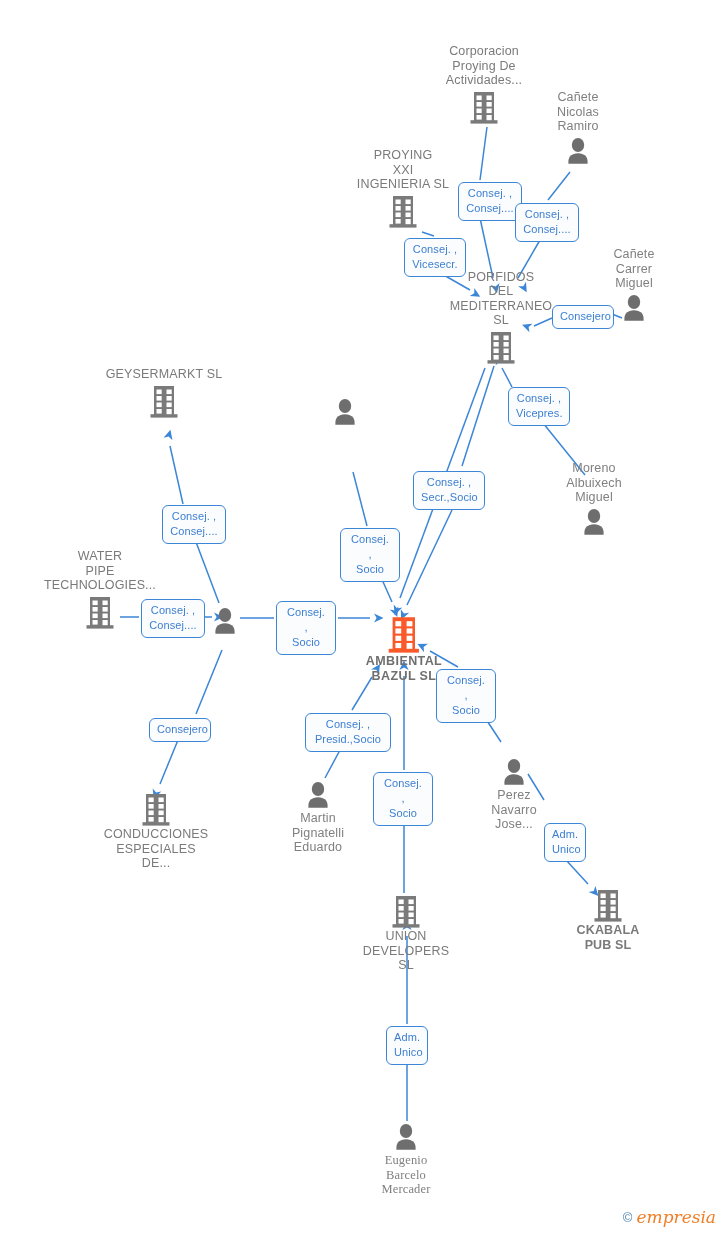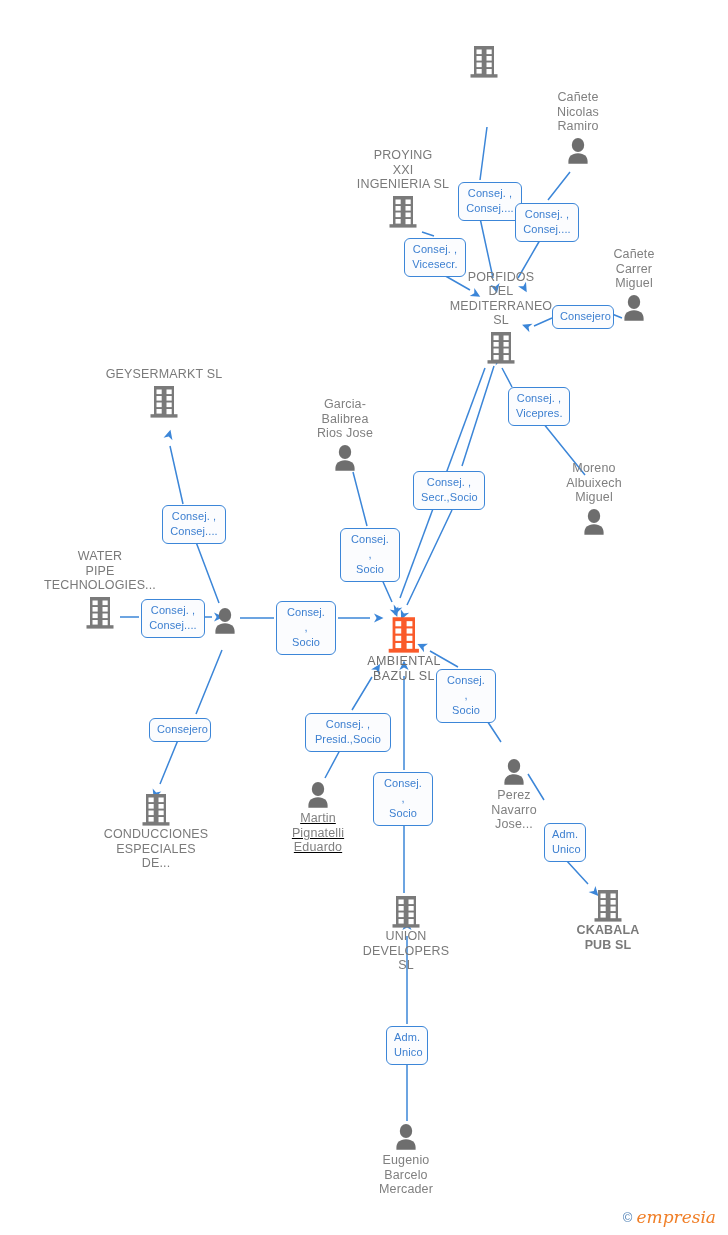--- a/index.html
+++ b/index.html
@@ -135,20 +135,23 @@
         <path d="M0,-4.6 L9.5,0 L0,4.6 L2.6,0 Z" transform="translate(404,670) rotate(270)" fill="#3c86d8" stroke="none"></path>
         <path d="M 528 774 L 544 800 M 566 860 L 588 884"></path>
         <path d="M0,-4.6 L9.5,0 L0,4.6 L2.6,0 Z" transform="translate(592,889) rotate(48)" fill="#3c86d8" stroke="none"></path>
         <path d="M 407 1121 L 407 1064 M 407 1024 L 407 936"></path>
         <path d="M0,-4.6 L9.5,0 L0,4.6 L2.6,0 Z" transform="translate(407,930) rotate(270)" fill="#3c86d8" stroke="none"></path>
       </g>
   </svg>
 
   <div id="node-layer">
       <div class="node company cap-above" style="left: 484px; top: 44.2188px;">
+        <span class="caption">Corporacion
+Proying De
+Actividades...</span>
         <span class="glyph"><svg width="30" height="34" viewBox="0 0 30 34" aria-hidden="true">
     <rect x="5" y="2" width="20" height="29.2" fill="#7a7a7a"></rect>
     <rect x="7.5" y="5.5" width="5.2" height="4.6" fill="#fff"></rect>
             <rect x="17.5" y="5.5" width="5.2" height="4.6" fill="#fff"></rect>
             <rect x="7.5" y="12" width="5.2" height="4.6" fill="#fff"></rect>
             <rect x="17.5" y="12" width="5.2" height="4.6" fill="#fff"></rect>
             <rect x="7.5" y="18.5" width="5.2" height="4.6" fill="#fff"></rect>
             <rect x="17.5" y="18.5" width="5.2" height="4.6" fill="#fff"></rect>
             <rect x="7.5" y="25" width="5.2" height="4.6" fill="#fff"></rect>
             <rect x="17.5" y="25" width="5.2" height="6.2" fill="#fff"></rect>
@@ -225,23 +228,20 @@
             <rect x="7.5" y="12" width="5.2" height="4.6" fill="#fff"></rect>
             <rect x="17.5" y="12" width="5.2" height="4.6" fill="#fff"></rect>
             <rect x="7.5" y="18.5" width="5.2" height="4.6" fill="#fff"></rect>
             <rect x="17.5" y="18.5" width="5.2" height="4.6" fill="#fff"></rect>
             <rect x="7.5" y="25" width="5.2" height="4.6" fill="#fff"></rect>
             <rect x="17.5" y="25" width="5.2" height="6.2" fill="#fff"></rect>
     <rect x="1.5" y="30.2" width="27" height="3.4" fill="#7a7a7a"></rect>
   </svg></span>
       </div>
       <div class="node person cap-above" style="left: 345px; top: 397.219px;">
-        <span class="caption">Garcia-
-Balibrea
-Rios Jose</span>
         <span class="glyph"><svg width="30" height="30" viewBox="0 0 30 30" aria-hidden="true">
     <ellipse cx="15" cy="9" rx="6.2" ry="7" fill="#6e6e6e"></ellipse>
     <path d="M15 17.2c-6.4 0-9.6 3.6-9.6 8.2v2.4h19.2v-2.4c0-4.6-3.2-8.2-9.6-8.2z" fill="#6e6e6e"></path>
   </svg></span>
       </div>
       <div class="node company cap-above" style="left: 100px; top: 549.219px;">
         <span class="caption">WATER
 PIPE
 TECHNOLOGIES...</span>
         <span class="glyph"><svg width="30" height="34" viewBox="0 0 30 34" aria-hidden="true">
@@ -269,41 +269,41 @@
     <rect x="7.5" y="5.5" width="5.2" height="4.6" fill="#fff"></rect>
             <rect x="17.5" y="5.5" width="5.2" height="4.6" fill="#fff"></rect>
             <rect x="7.5" y="12" width="5.2" height="4.6" fill="#fff"></rect>
             <rect x="17.5" y="12" width="5.2" height="4.6" fill="#fff"></rect>
             <rect x="7.5" y="18.5" width="5.2" height="4.6" fill="#fff"></rect>
             <rect x="17.5" y="18.5" width="5.2" height="4.6" fill="#fff"></rect>
             <rect x="7.5" y="25" width="5.2" height="4.6" fill="#fff"></rect>
             <rect x="17.5" y="25" width="5.2" height="6.2" fill="#fff"></rect>
     <rect x="1.5" y="30.2" width="27" height="3.4" fill="#fa5a2a"></rect>
   </svg></span>
-        <span class="caption" style="font-weight: 400;">AMBIENTAL
+        <span class="caption" style="font-weight: 700;">AMBIENTAL
 BAZUL  SL</span>
       </div>
       <div class="node company cap-below" style="left: 156px; top: 792px;">
         <span class="glyph"><svg width="30" height="34" viewBox="0 0 30 34" aria-hidden="true">
     <rect x="5" y="2" width="20" height="29.2" fill="#7a7a7a"></rect>
     <rect x="7.5" y="5.5" width="5.2" height="4.6" fill="#fff"></rect>
             <rect x="17.5" y="5.5" width="5.2" height="4.6" fill="#fff"></rect>
             <rect x="7.5" y="12" width="5.2" height="4.6" fill="#fff"></rect>
             <rect x="17.5" y="12" width="5.2" height="4.6" fill="#fff"></rect>
             <rect x="7.5" y="18.5" width="5.2" height="4.6" fill="#fff"></rect>
             <rect x="17.5" y="18.5" width="5.2" height="4.6" fill="#fff"></rect>
             <rect x="7.5" y="25" width="5.2" height="4.6" fill="#fff"></rect>
             <rect x="17.5" y="25" width="5.2" height="6.2" fill="#fff"></rect>
     <rect x="1.5" y="30.2" width="27" height="3.4" fill="#7a7a7a"></rect>
   </svg></span>
         <span class="caption">CONDUCCIONES
 ESPECIALES
 DE...</span>
       </div>
-      <div class="node person cap-below" style="left: 318px; top: 780px; text-decoration: underline;">
+      <div class="node person cap-below" style="left: 318px; top: 780px;">
         <span class="glyph"><svg width="30" height="30" viewBox="0 0 30 30" aria-hidden="true">
     <ellipse cx="15" cy="9" rx="6.2" ry="7" fill="#6e6e6e"></ellipse>
     <path d="M15 17.2c-6.4 0-9.6 3.6-9.6 8.2v2.4h19.2v-2.4c0-4.6-3.2-8.2-9.6-8.2z" fill="#6e6e6e"></path>
   </svg></span>
         <span class="caption">Martin
 Pignatelli
 Eduardo</span>
       </div>
       <div class="node person cap-below" style="left: 514px; top: 757px;">
         <span class="glyph"><svg width="30" height="30" viewBox="0 0 30 30" aria-hidden="true">
@@ -340,21 +340,21 @@
             <rect x="17.5" y="12" width="5.2" height="4.6" fill="#fff"></rect>
             <rect x="7.5" y="18.5" width="5.2" height="4.6" fill="#fff"></rect>
             <rect x="17.5" y="18.5" width="5.2" height="4.6" fill="#fff"></rect>
             <rect x="7.5" y="25" width="5.2" height="4.6" fill="#fff"></rect>
             <rect x="17.5" y="25" width="5.2" height="6.2" fill="#fff"></rect>
     <rect x="1.5" y="30.2" width="27" height="3.4" fill="#7a7a7a"></rect>
   </svg></span>
         <span class="caption">CKABALA
 PUB  SL</span>
       </div>
-      <div class="node person cap-below" style="left: 406px; top: 1122px;">
+      <div class="node person cap-below" style="left: 406px; top: 1122px; font-family: Liberation Serif, serif;">
         <span class="glyph"><svg width="30" height="30" viewBox="0 0 30 30" aria-hidden="true">
     <ellipse cx="15" cy="9" rx="6.2" ry="7" fill="#6e6e6e"></ellipse>
     <path d="M15 17.2c-6.4 0-9.6 3.6-9.6 8.2v2.4h19.2v-2.4c0-4.6-3.2-8.2-9.6-8.2z" fill="#6e6e6e"></path>
   </svg></span>
         <span class="caption">Eugenio
 Barcelo
 Mercader</span>
       </div>
     </div>
 

